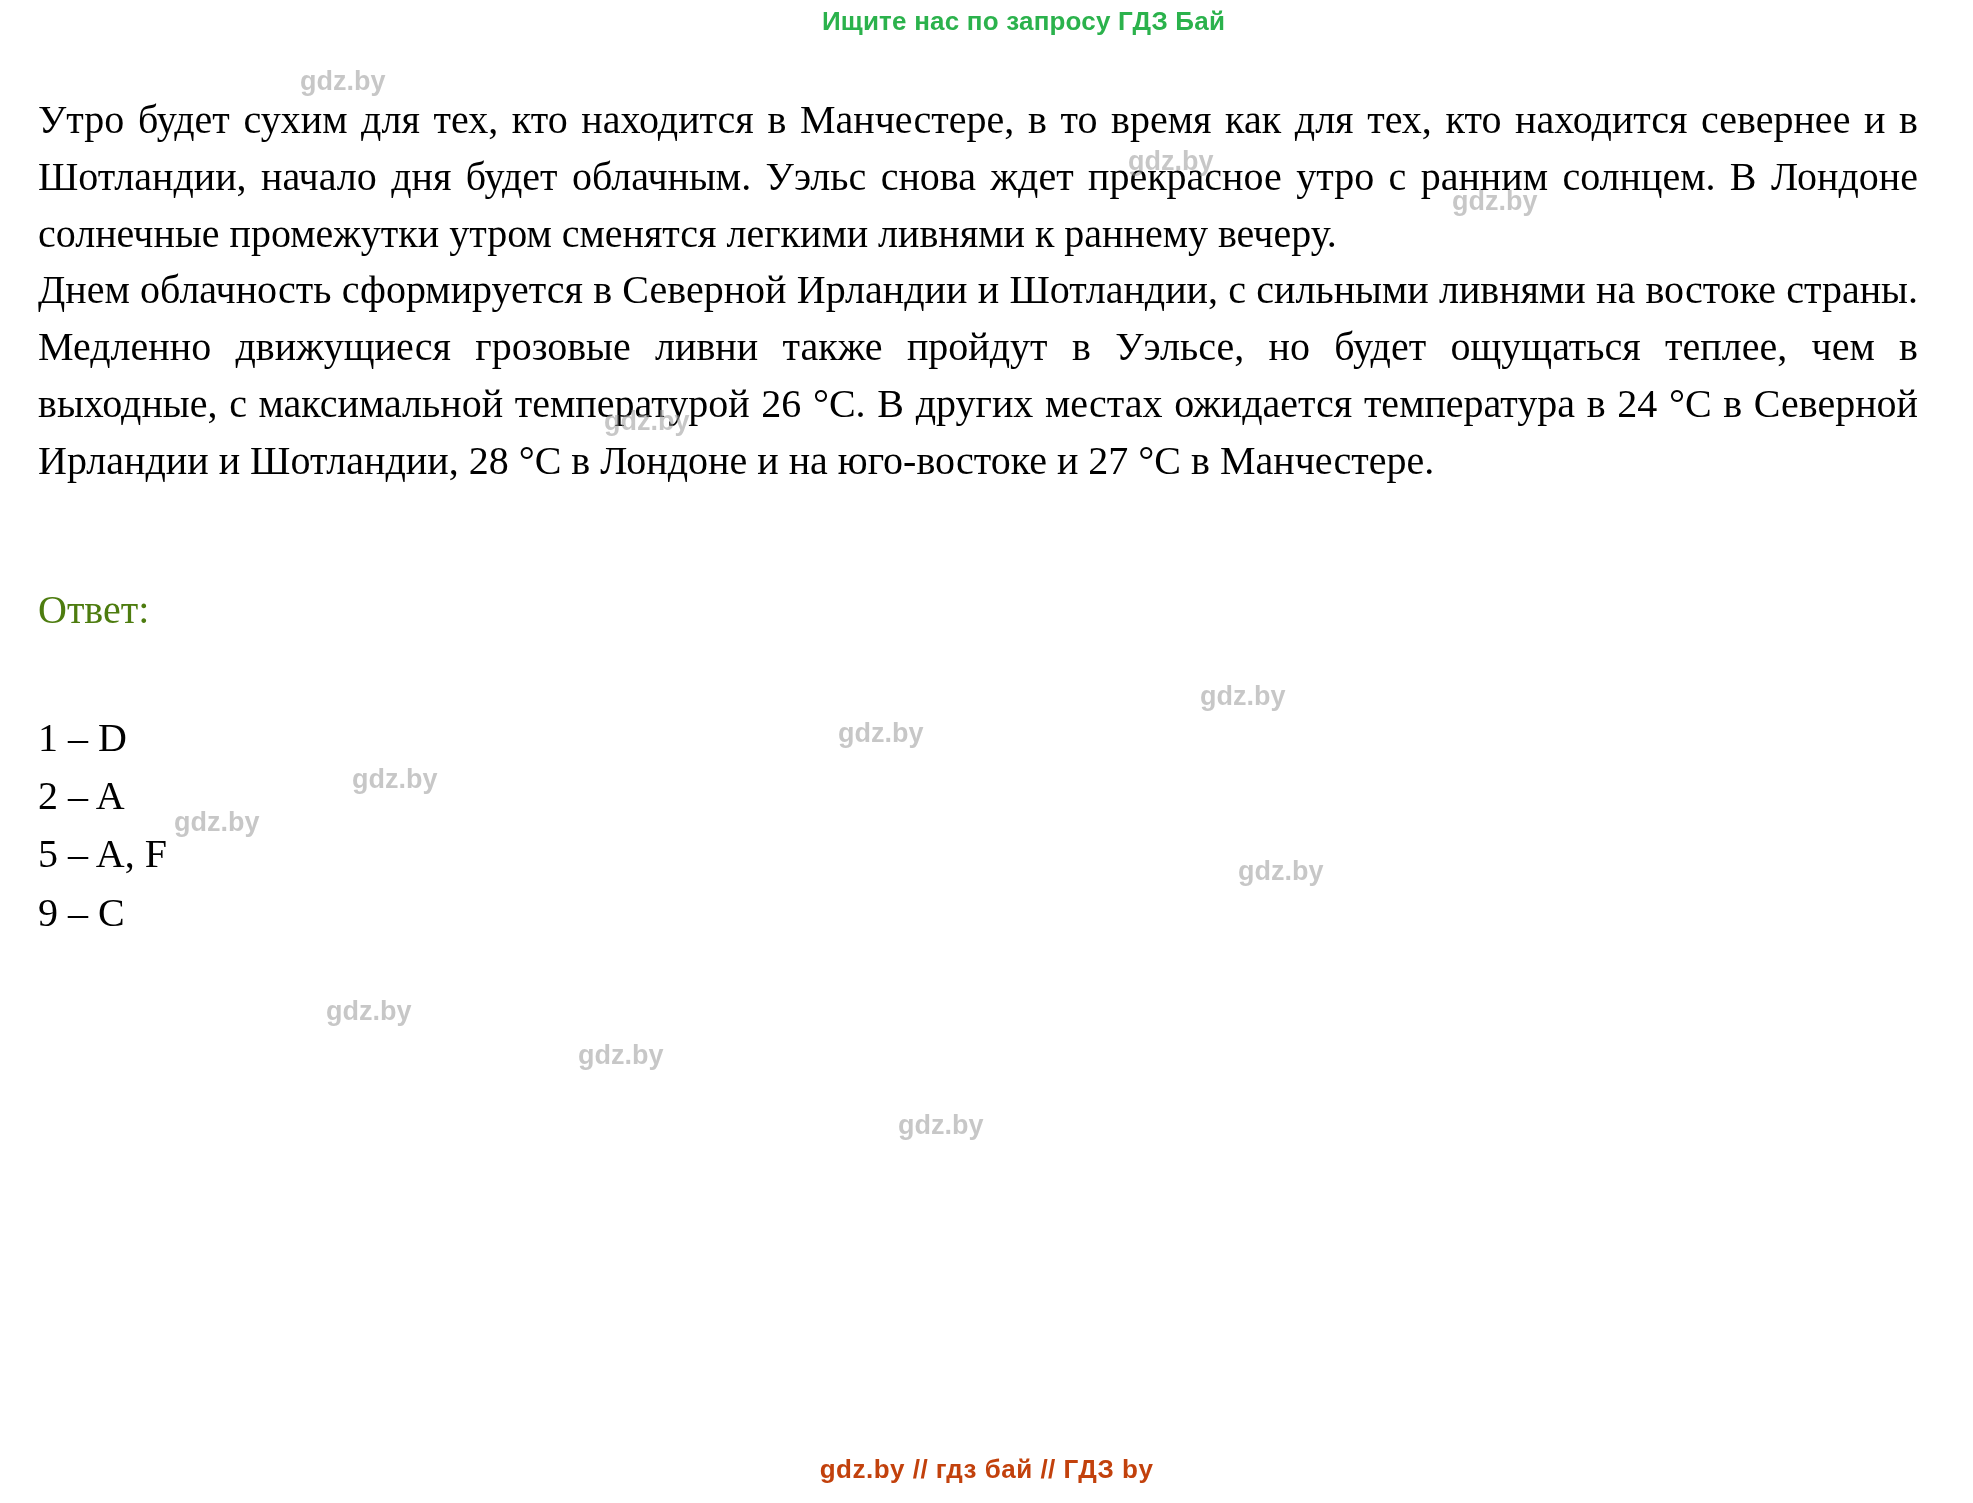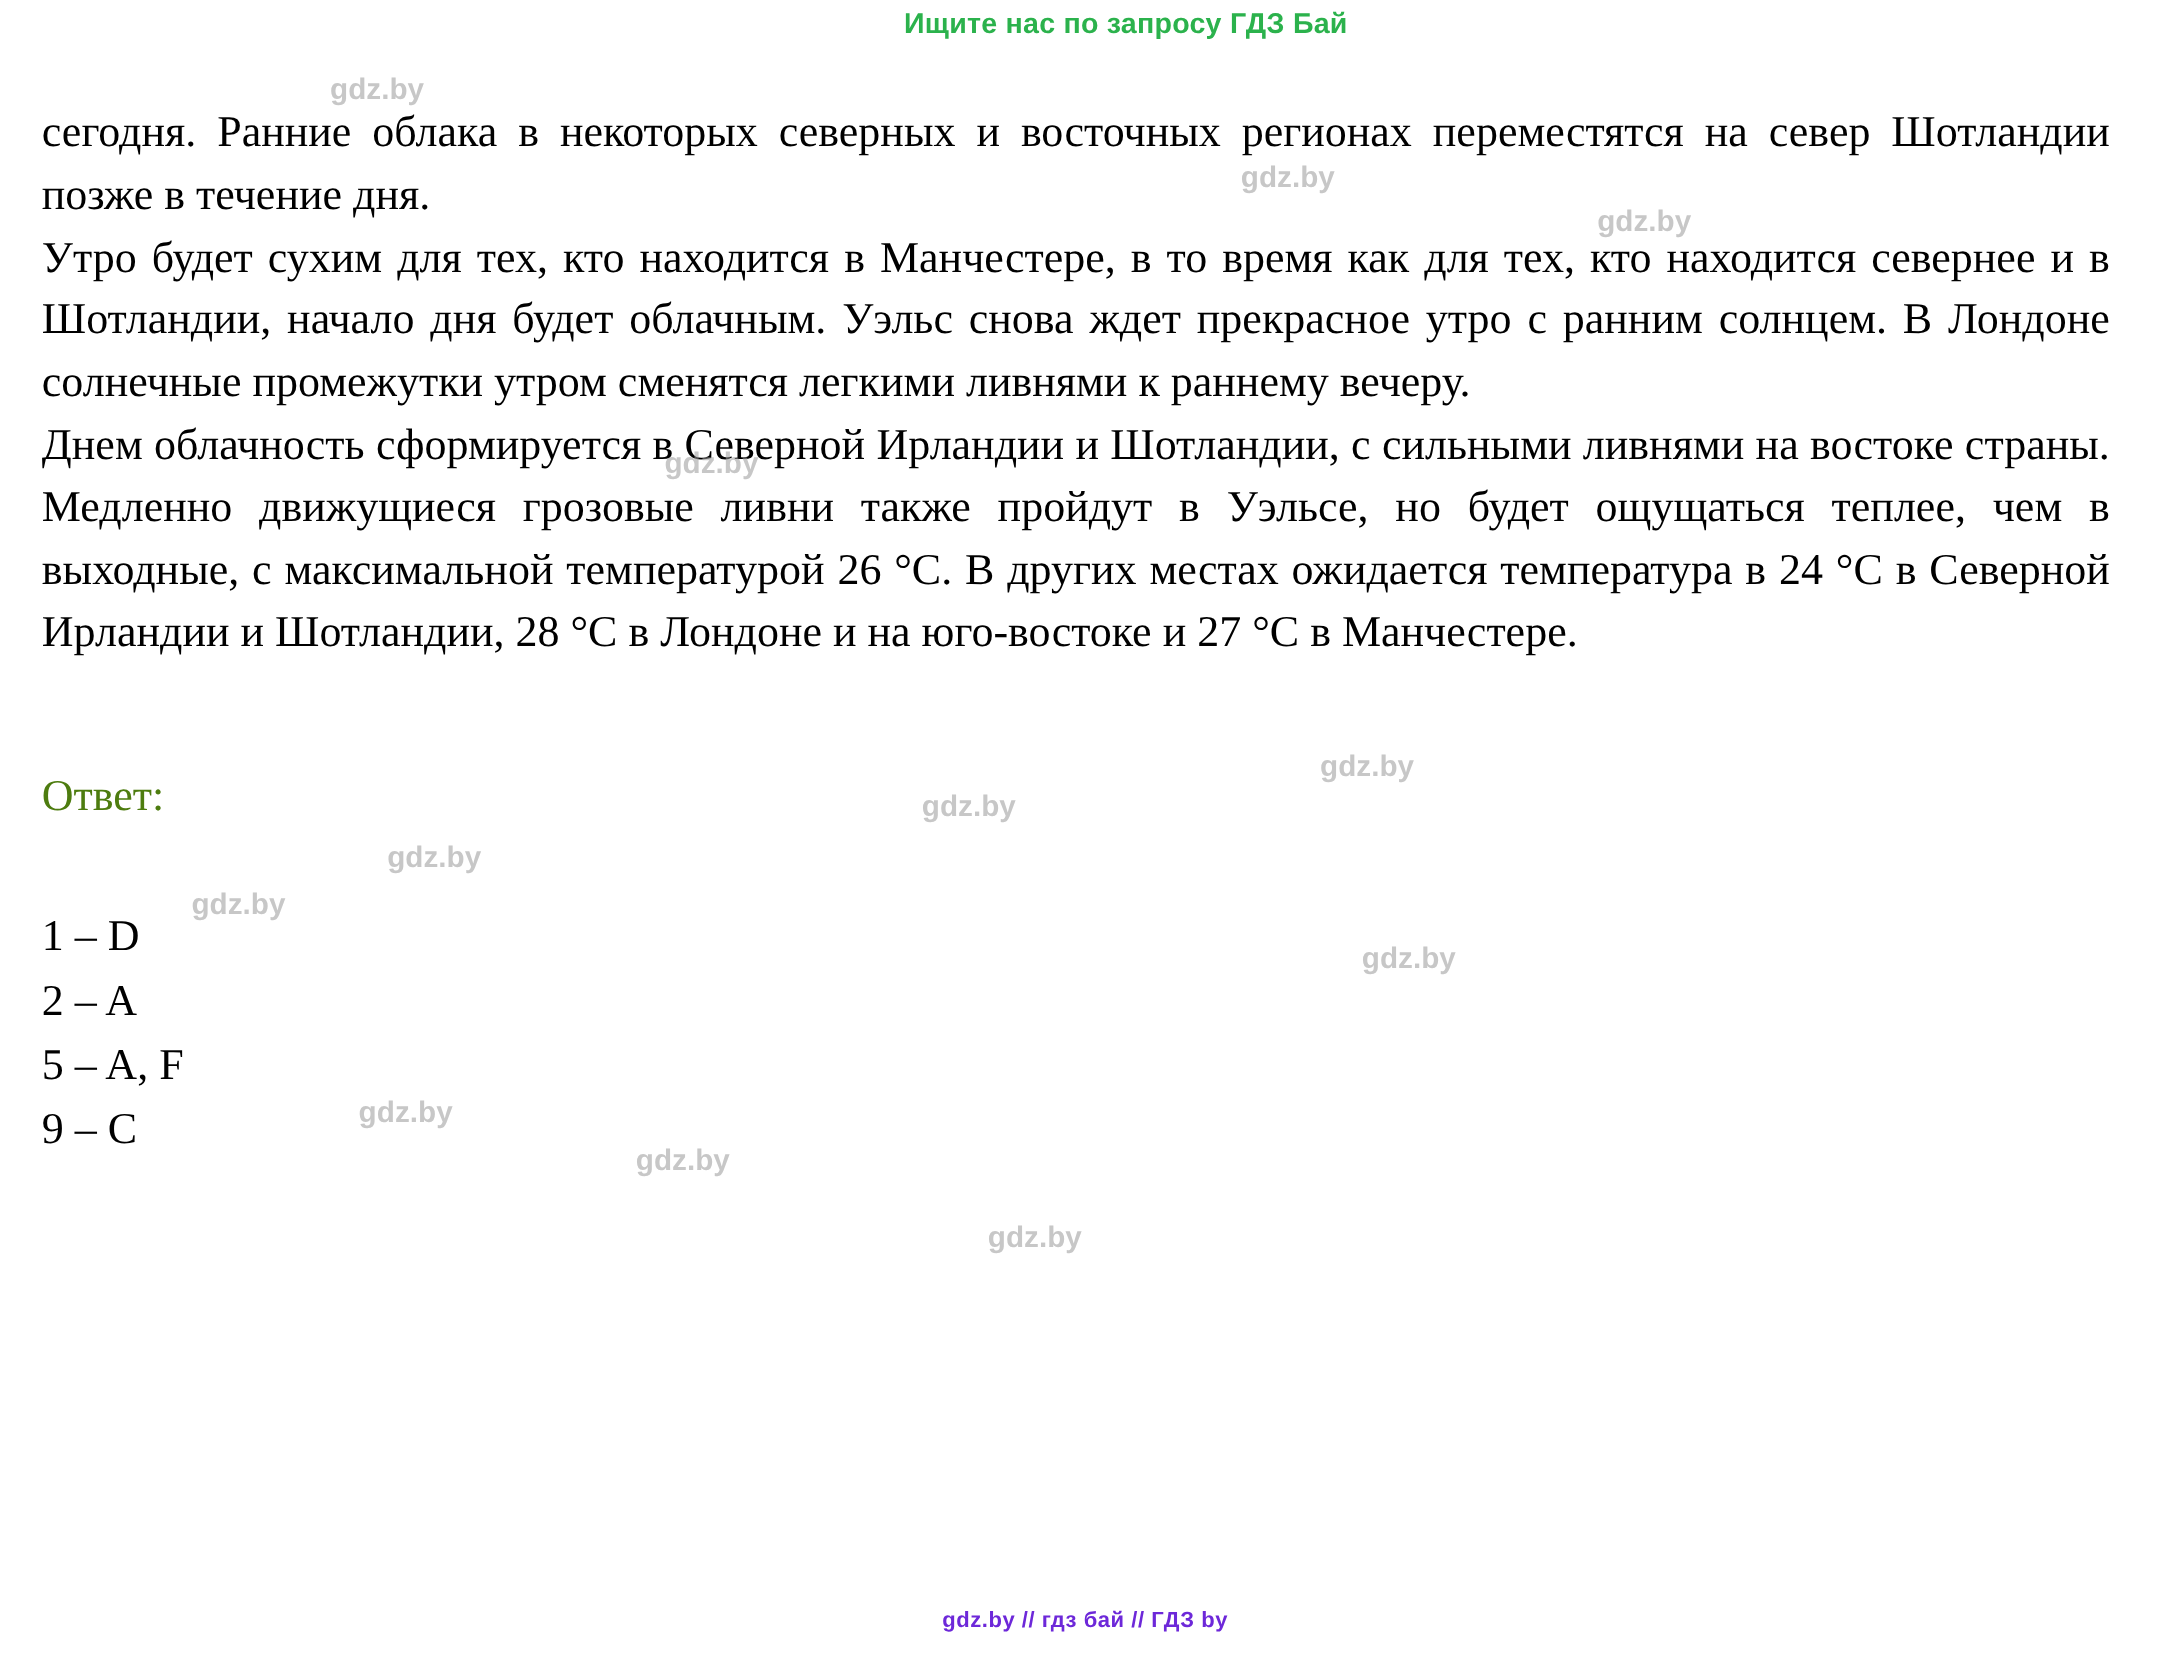--- a/index.html
+++ b/index.html
@@ -72,35 +72,34 @@
     user-select: none;
     margin-top: 28px;
   }
   .footer {
     position: absolute;
     bottom: 18px;
     left: 0;
     width: 1973px;
     text-align: center;
     font-family: "Liberation Sans", sans-serif;
-    font-size: 20px;
+    font-size: 26px;
     font-weight: bold;
-    color: #6d28d9;
+    color: #c2410c;
     letter-spacing: 0.5px;
   }
 </style>
 </head>
 <body>
 
 <div class="page">
 
   <div class="top-banner">Ищите нас по запросу ГДЗ Бай</div>
 
   <div class="content">
-    <p class="body-par">сегодня. Ранние облака в некоторых северных и восточных регионах переместятся на север Шотландии позже в течение дня.</p>
     <p class="body-par">Утро будет сухим для тех, кто находится в Манчестере, в то время как для тех, кто находится севернее и в Шотландии, начало дня будет облачным. Уэльс снова ждет прекрасное утро с ранним солнцем. В Лондоне солнечные промежутки утром сменятся легкими ливнями к раннему вечеру.</p>
     <p class="body-par">Днем облачность сформируется в Северной Ирландии и Шотландии, с сильными ливнями на востоке страны. Медленно движущиеся грозовые ливни также пройдут в Уэльсе, но будет ощущаться теплее, чем в выходные, с максимальной температурой 26 °C. В других местах ожидается температура в 24 °C в Северной Ирландии и Шотландии, 28 °C в Лондоне и на юго-востоке и 27 °C в Манчестере.</p>
 
     <div class="answer-label">Ответ:</div>
 
     <div class="answers">
       <div>1 – D</div>
       <div>2 – A</div>
       <div>5 – A, F</div>
       <div>9 – C</div>

